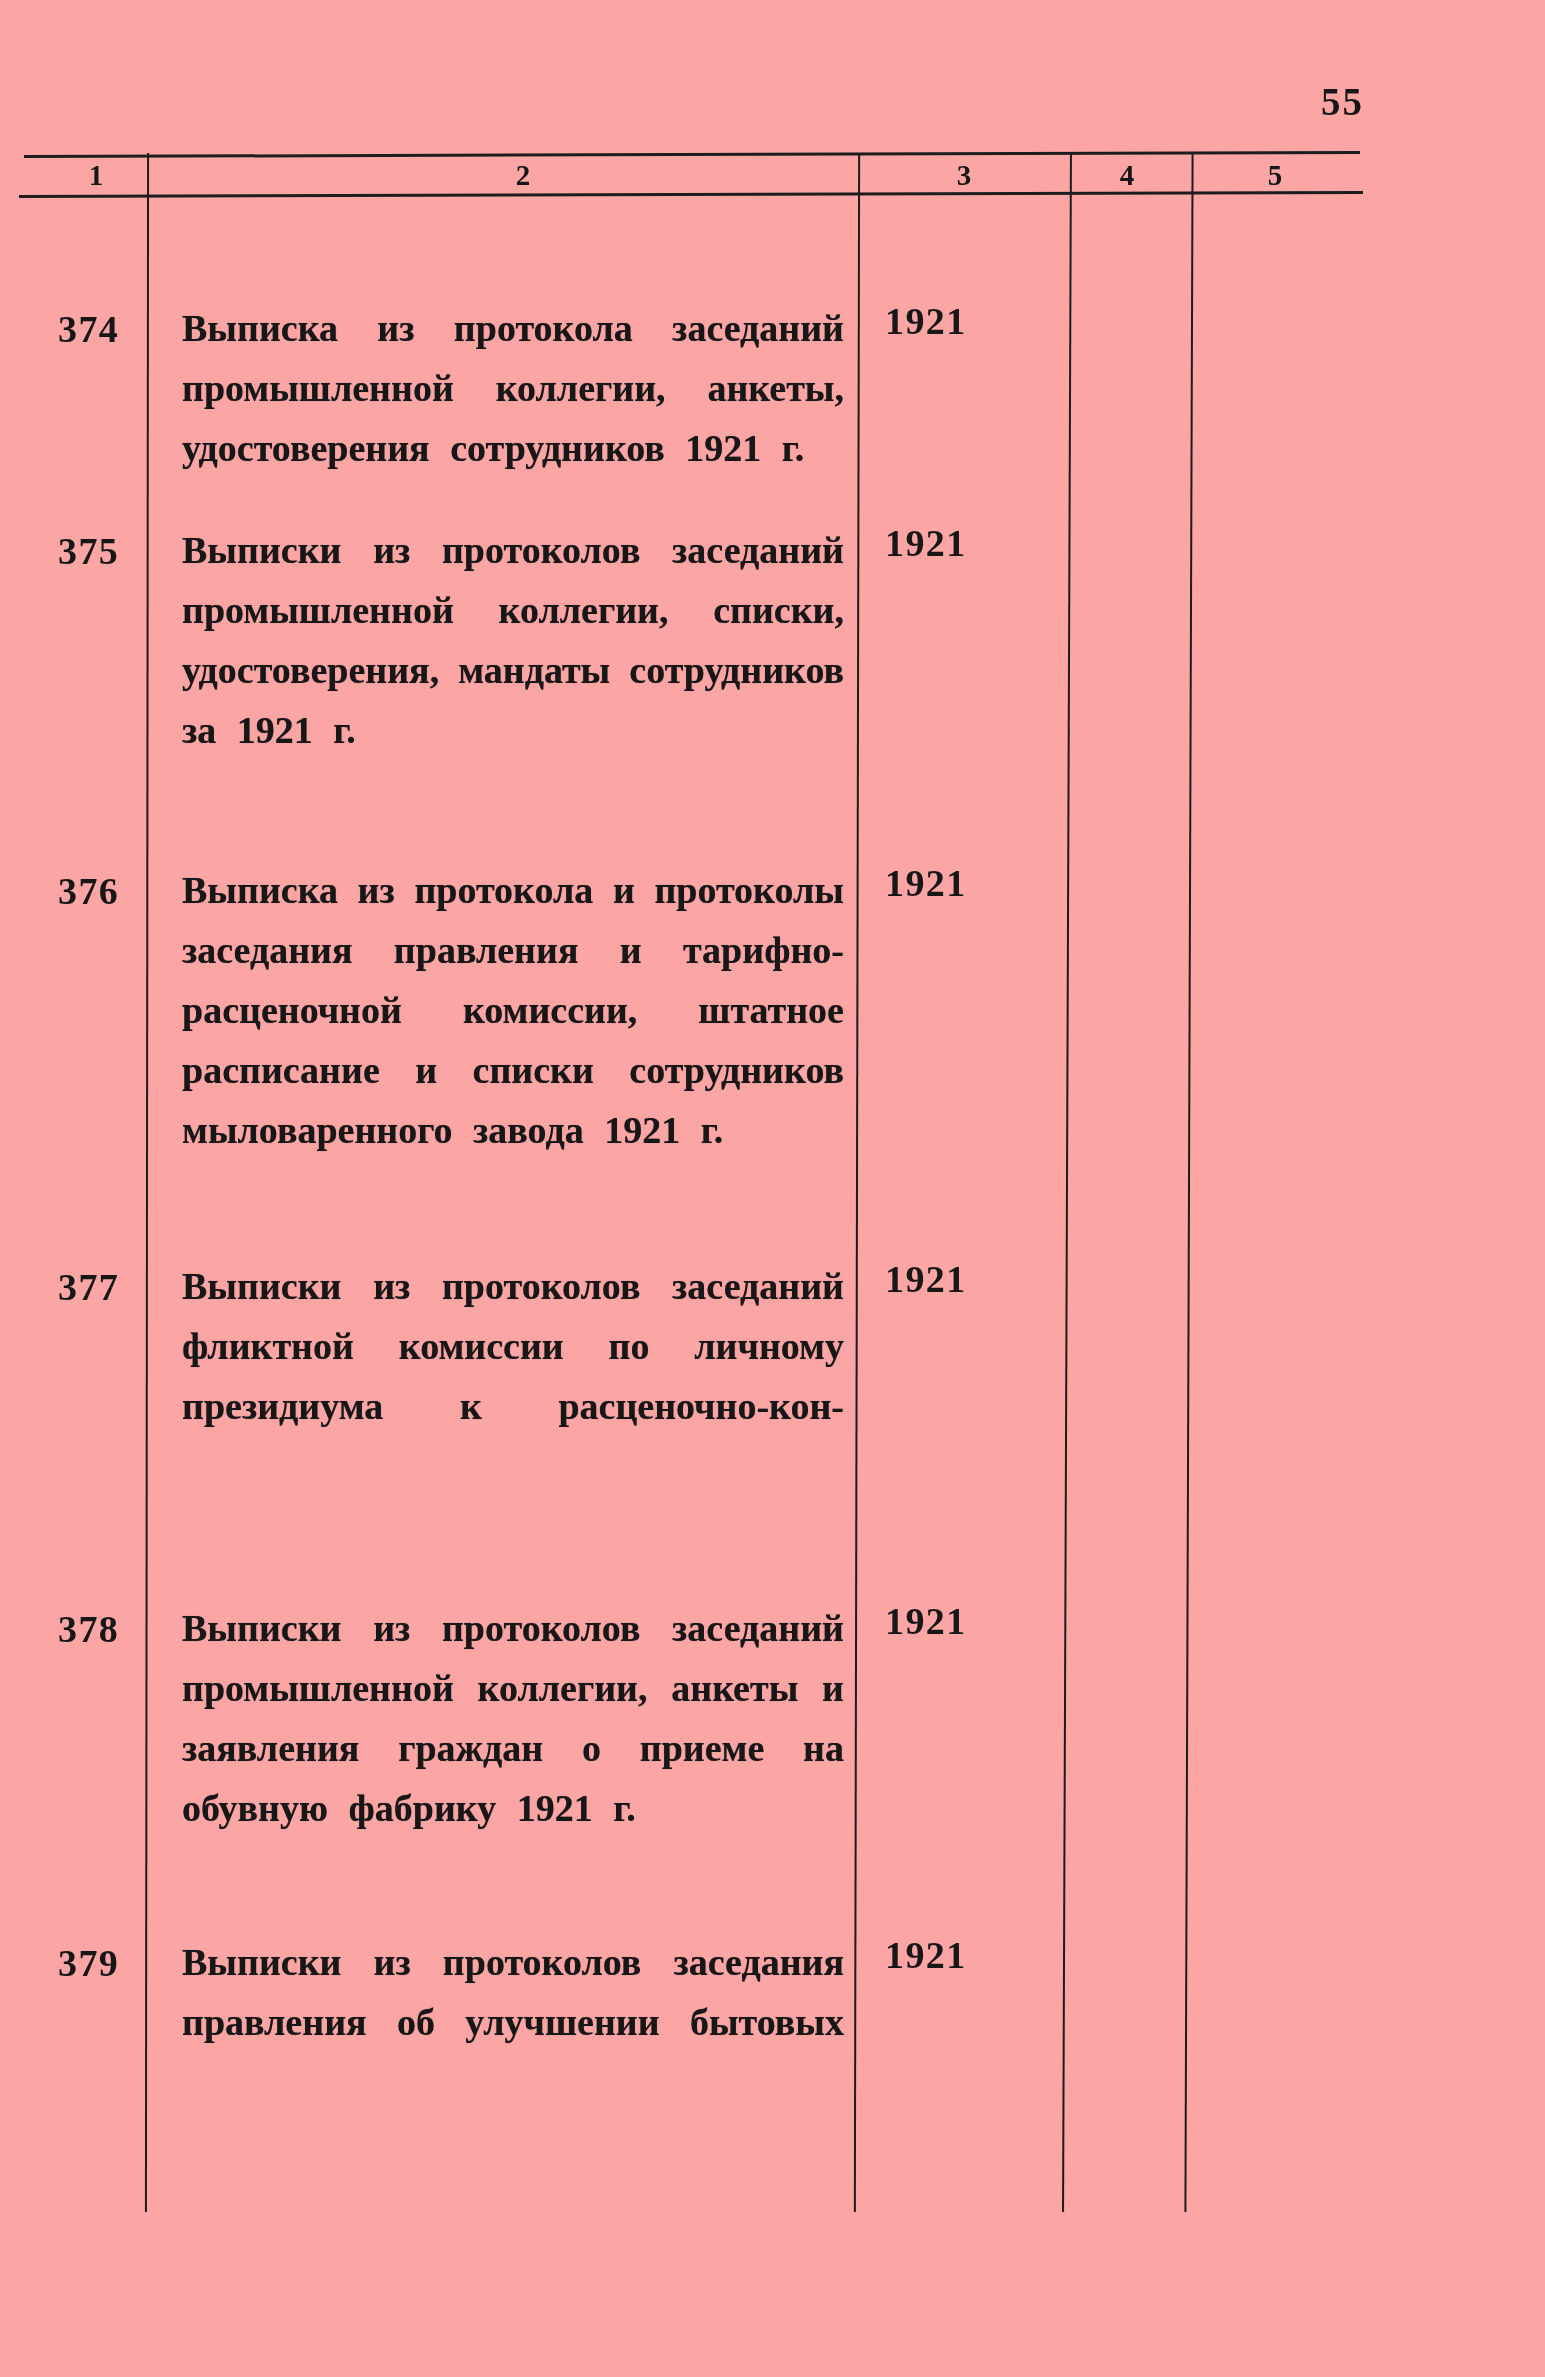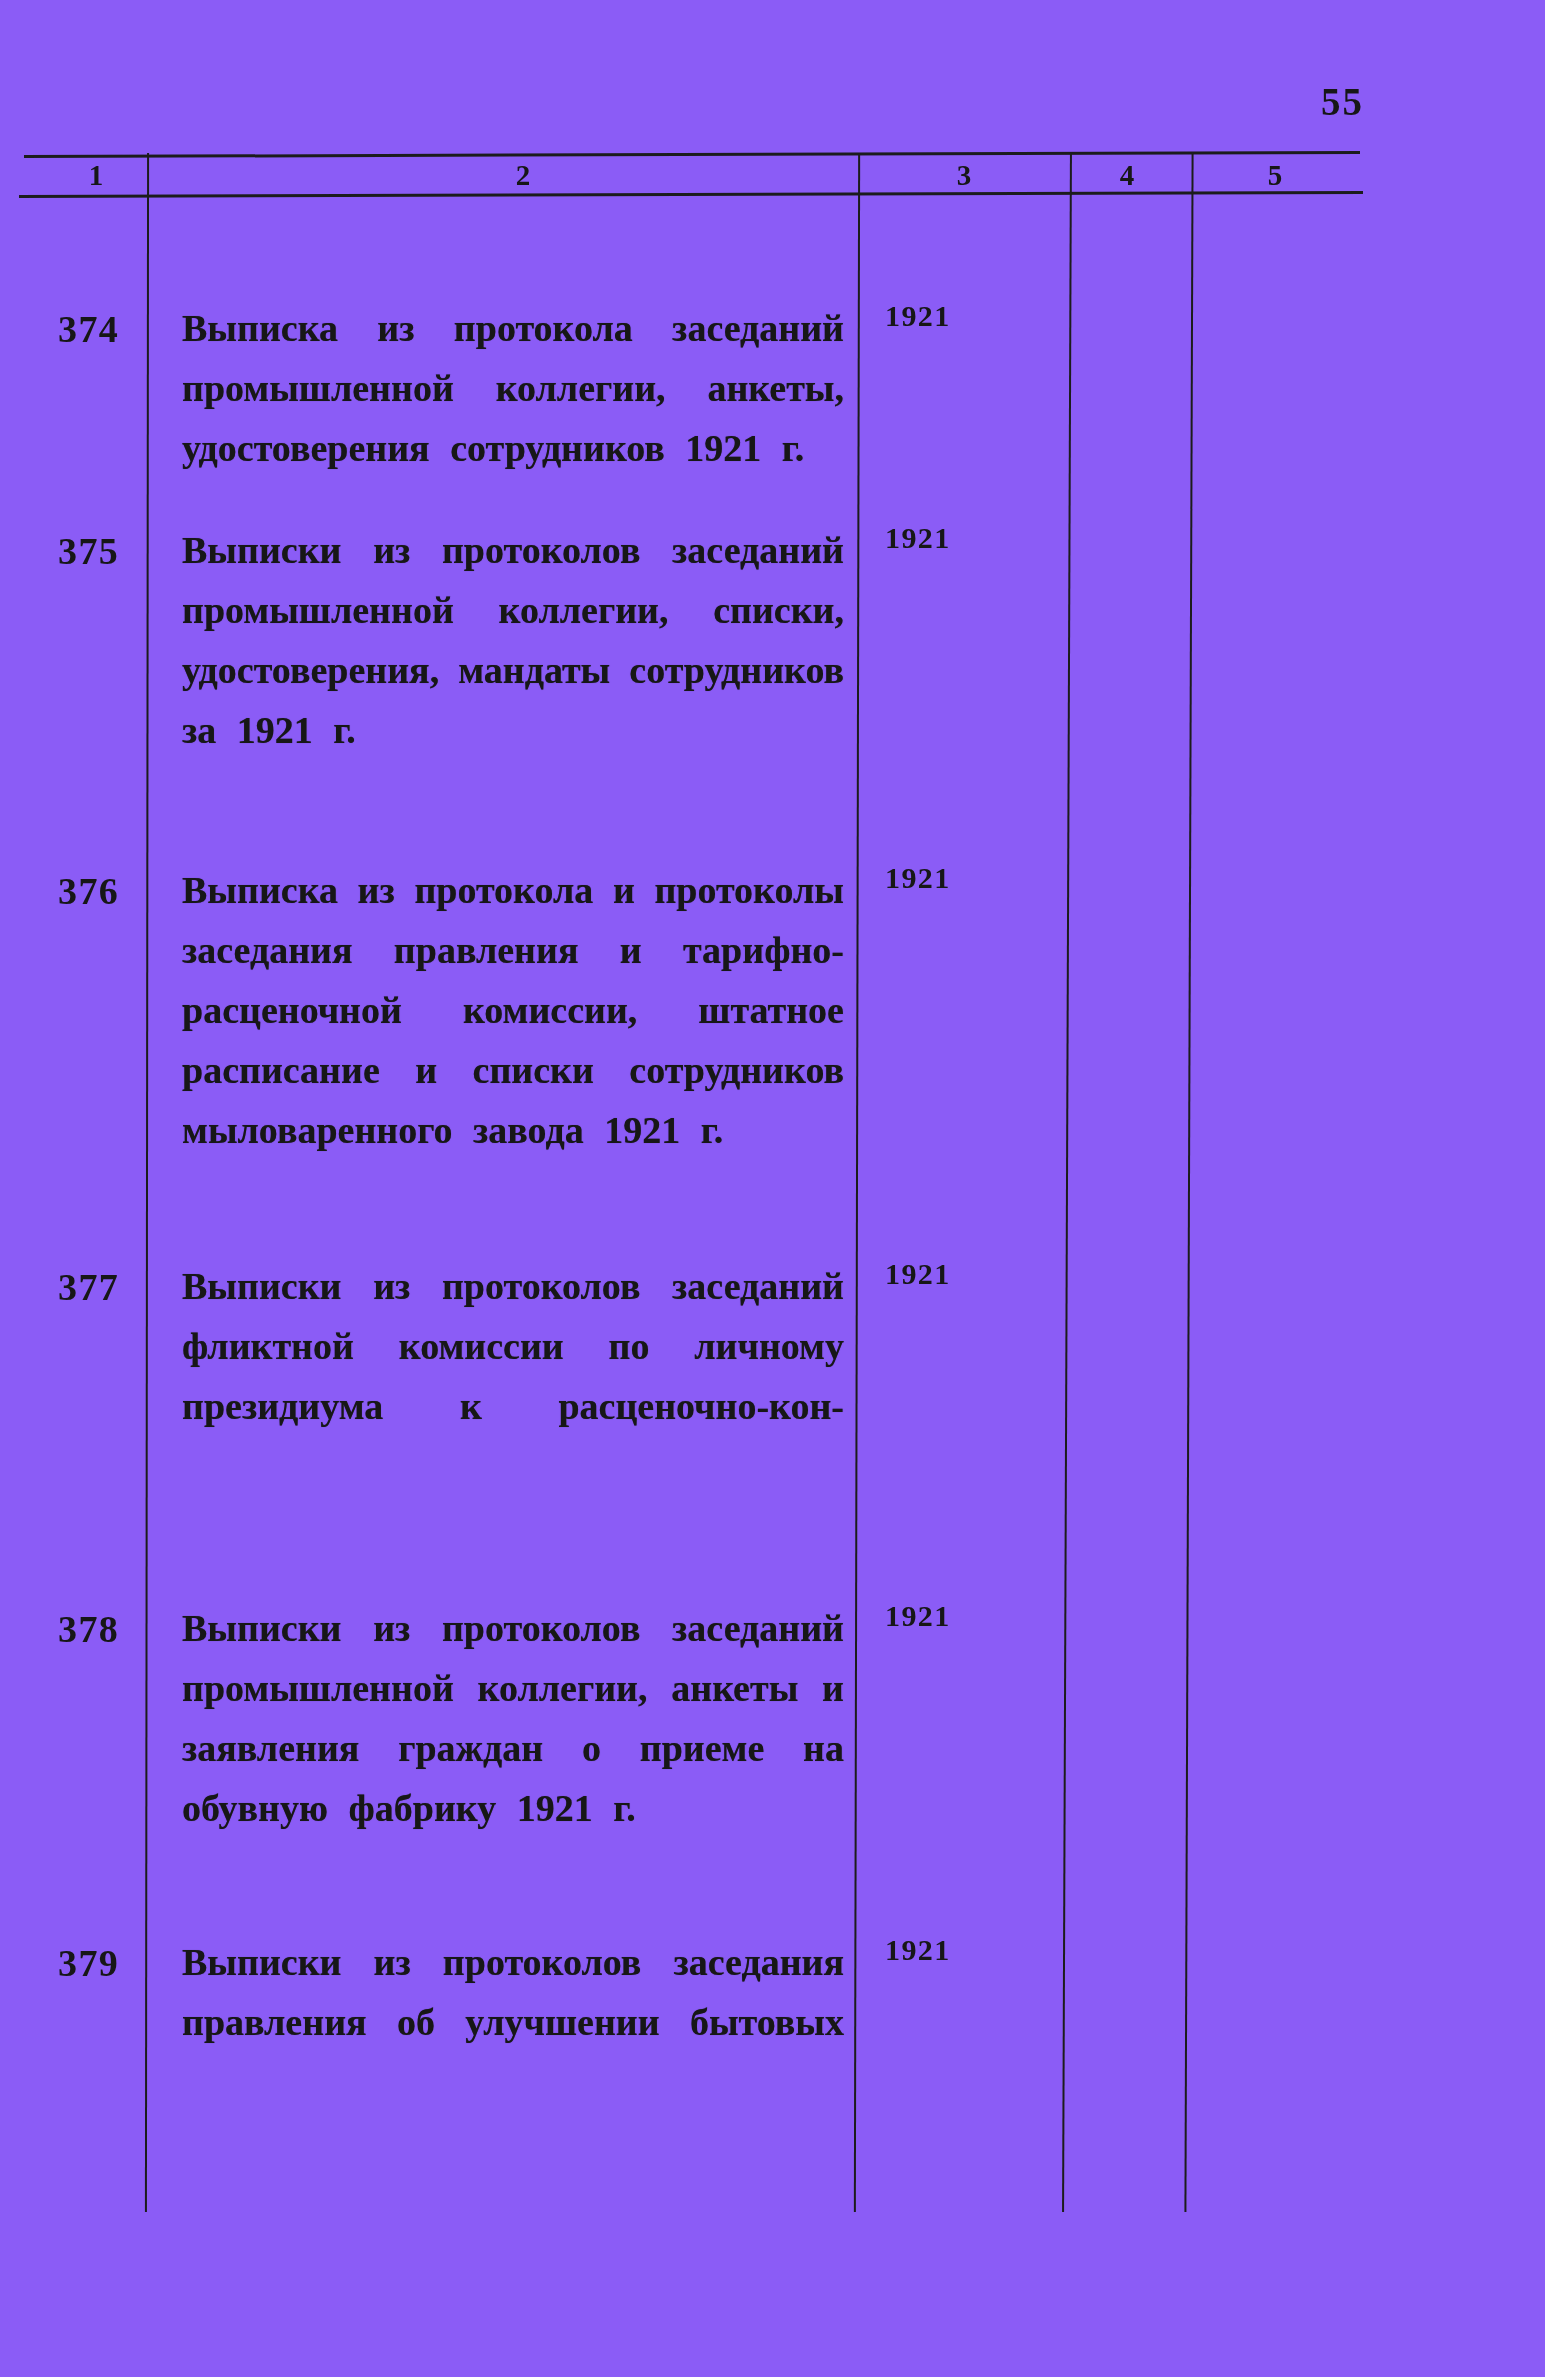--- a/index.html
+++ b/index.html
@@ -1,19 +1,19 @@
 <!DOCTYPE html>
 <html style="font-size:11px"><head>
 <meta charset="utf-8">
 <style>
   html,body { margin:0; padding:0; background:#ffffff; }
   .page {
     position:relative;
     width:1546px; height:2377px;
-    background:#8b5cf6;
+    background:#fca5a5;
     font-family:"Liberation Serif", "DejaVu Serif", serif;
     color:#171717;
     overflow:hidden;
   }
   .page-number {
     position:absolute; left:1321px; top:79px;
     font-size:39px; font-weight:bold; letter-spacing:2px;
   }
   
   .hline, .vline { position:absolute; background:#1c1c1c; }
@@ -41,21 +41,21 @@
   .r2 { top:868px; }
   .r3 { top:1264px; }
   .r4 { top:1606px; }
   .r5 { top:1940px; }
   .row-number {
     position:absolute; left:58px; top:1.4px; width:75px;
     font-size:38px; font-weight:bold; letter-spacing:1.4px;
   }
   .row-year {
     position:absolute; left:885px; top:-6.8px;
-    font-size:30px; font-weight:bold; letter-spacing:1.4px;
+    font-size:38px; font-weight:bold; letter-spacing:1.4px;
   }
   .row-text {
     position:absolute; left:170px; top:0; width:674px;
     font-size:38px; font-weight:bold;
     text-shadow:0 0 0.7px rgba(20,20,20,0.55);
   }
   .doc-line {
     height:60px;
     display:flex; justify-content:space-between; align-items:flex-start;
     white-space:nowrap;

